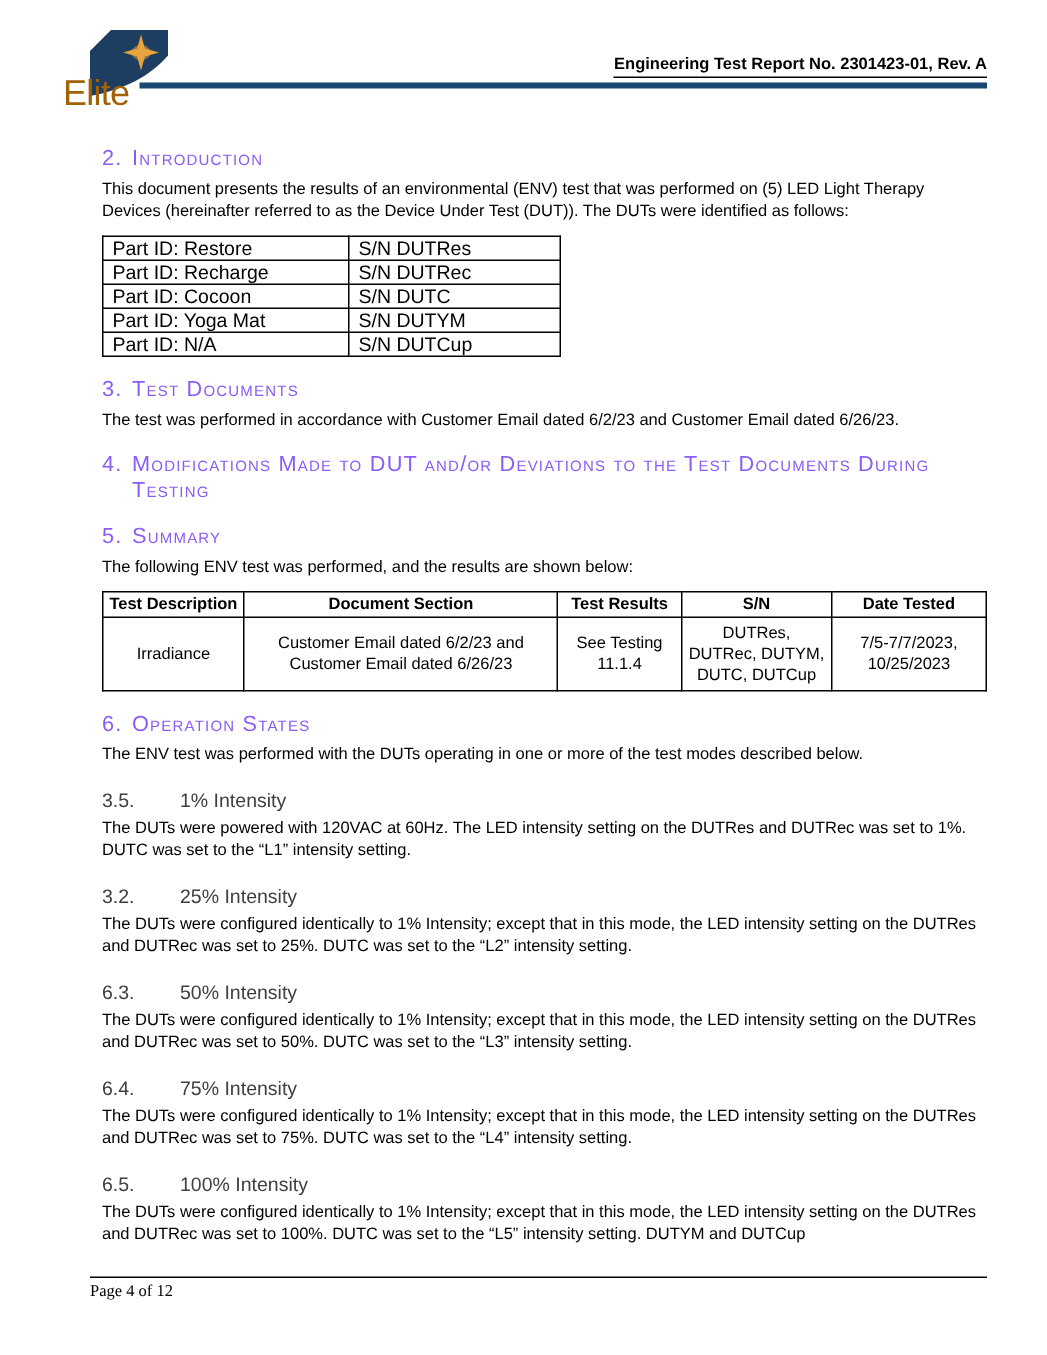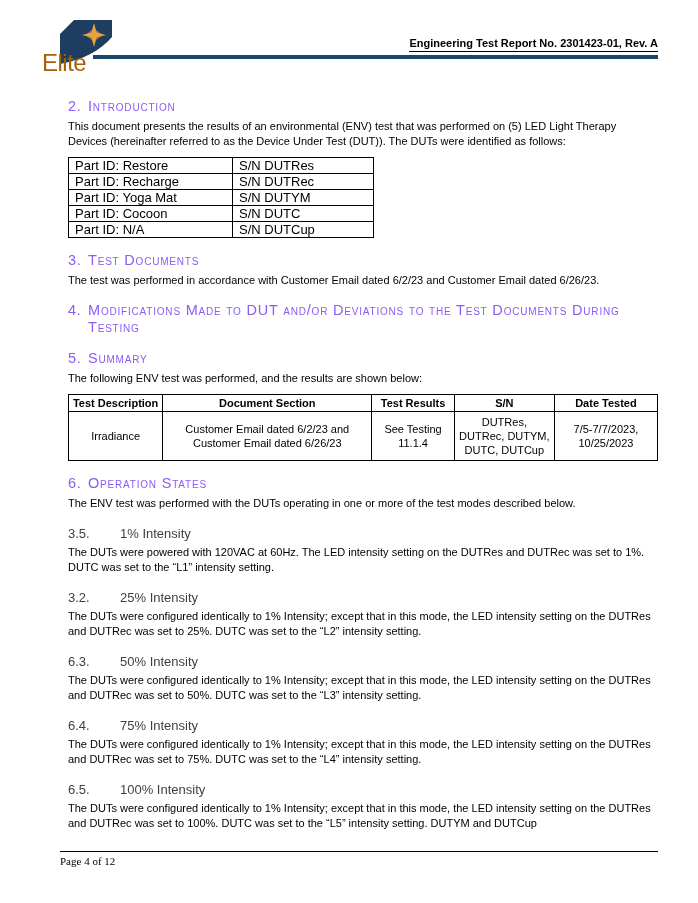--- a/index.html
+++ b/index.html
@@ -137,26 +137,26 @@
       <tbody>
         <tr>
           <td class="c1">Part ID: Restore</td>
           <td class="c2">S/N DUTRes</td>
         </tr>
         <tr>
           <td class="c1">Part ID: Recharge</td>
           <td class="c2">S/N DUTRec</td>
         </tr>
         <tr>
+          <td class="c1">Part ID: Cocoon</td>
+          <td class="c2">S/N DUTC</td>
+        </tr>
+        <tr>
           <td class="c1">Part ID: Yoga Mat</td>
           <td class="c2">S/N DUTYM</td>
-        </tr>
-        <tr>
-          <td class="c1">Part ID: Cocoon</td>
-          <td class="c2">S/N DUTC</td>
         </tr>
         <tr>
           <td class="c1">Part ID: N/A</td>
           <td class="c2">S/N DUTCup</td>
         </tr>
       </tbody>
     </table>
 
     <div class="h1">
       <span class="h1-num">3.</span><span>Test Documents</span>

